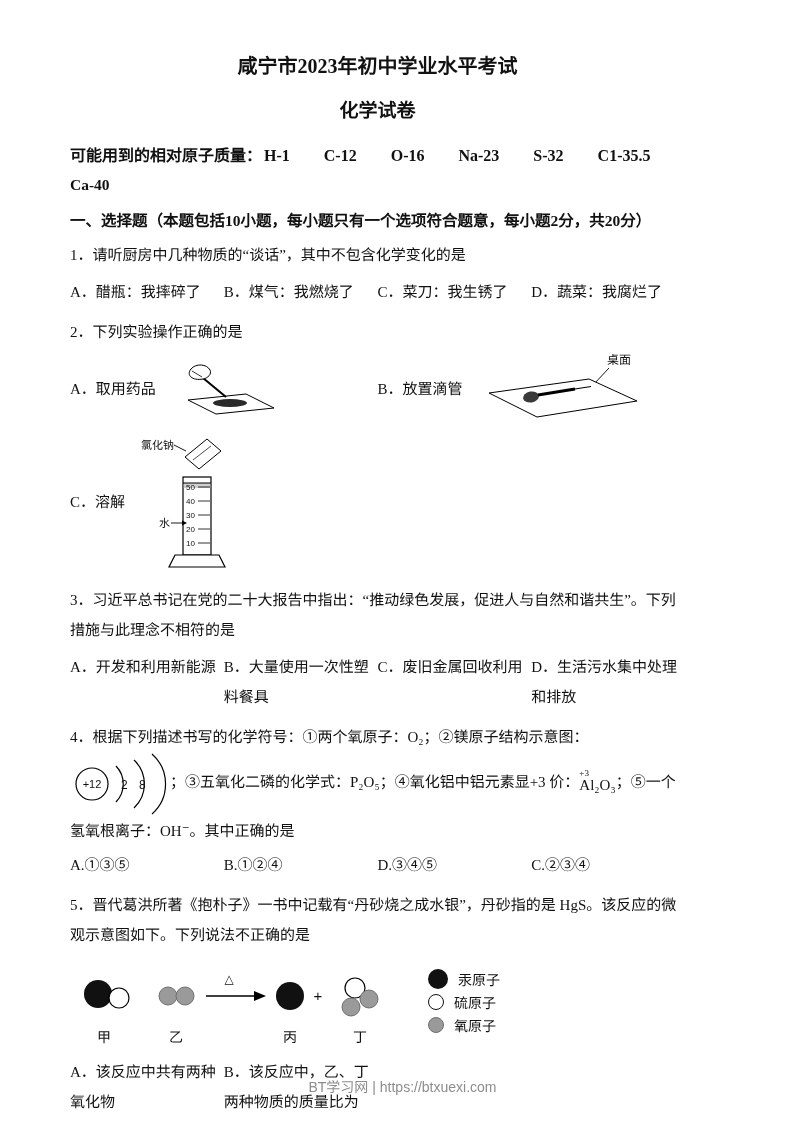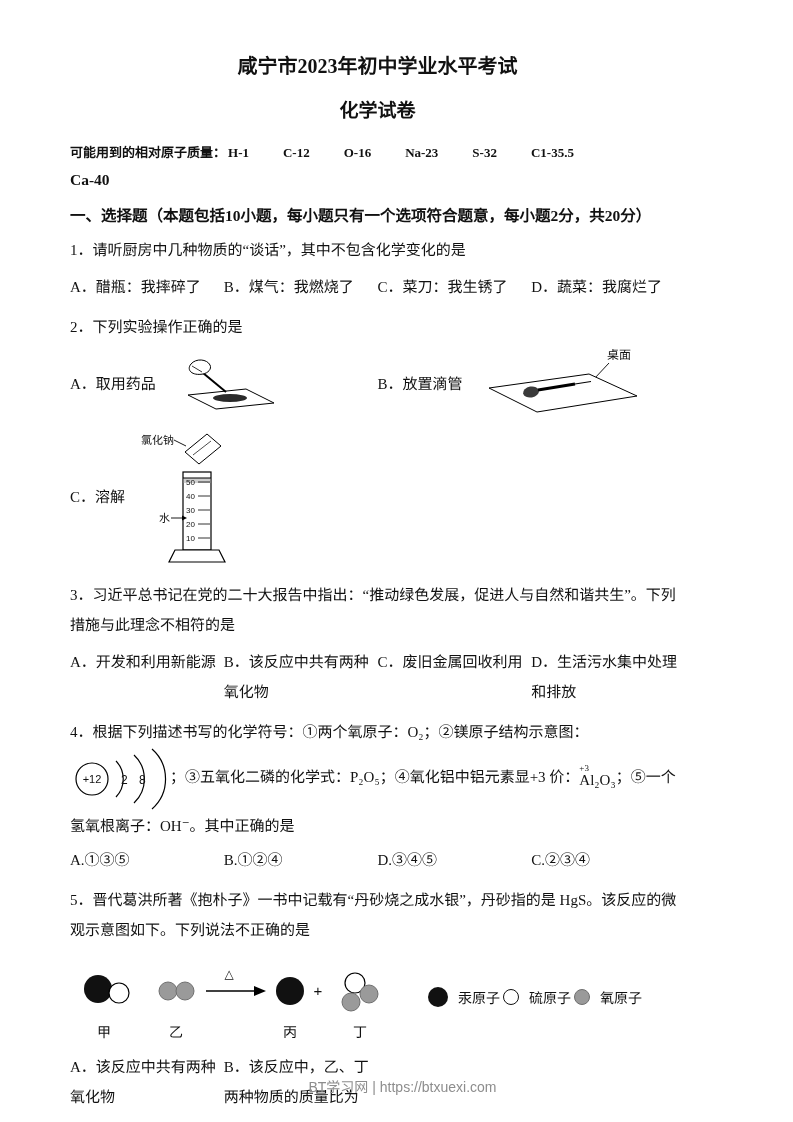--- a/index.html
+++ b/index.html
@@ -12,21 +12,21 @@
   }
   .page {
     position: relative;
     width: 100%; height: 100%;
     padding: 50px 108px 0 70px;
     box-sizing: border-box;
   }
   .title { margin: 0; text-align: center; font-size: 20px; font-weight: 700; }
   .subtitle { margin: 16px 0 0 0; text-align: center; font-size: 19px; font-weight: 700; }
 
-  .masses { display: flex; align-items: baseline; margin-top: 20px; font-weight: 700; font-size: 13px; white-space: nowrap; }
+  .masses { display: flex; align-items: baseline; margin-top: 20px; font-weight: 700; font-size: 16px; white-space: nowrap; }
   .mass-item + .mass-item { margin-left: 34px; }
   .masses .label { margin-right: 2px; }
   .masses-line2 { margin-top: 10px; font-weight: 700; font-size: 15.5px; }
 
   .section-header { margin-top: 14px; font-weight: 700; font-size: 15.5px; }
 
   .question { margin-top: 10px; }
   .q-text { margin: 0; font-size: 15px; line-height: 30px; }
   .opt-grid-2 { display: grid; grid-template-columns: 1fr 1fr 1fr 1fr; font-size: 15px; line-height: 30px; margin-top: 7px; }
   .opt-grid-4 { display: grid; grid-template-columns: 1fr 1fr 1fr 1fr; font-size: 15px; line-height: 30px; margin-top: 4px; }
@@ -35,21 +35,21 @@
   .q2-cell { display: flex; align-items: center; gap: 16px; font-size: 15px; padding: 2px 0; }
   .q2-cell.tall { min-height: 146px; }
   .illus { flex: none; }
 
   .atom-svg { vertical-align: middle; margin: 0 2px; }
 
   .al-stack { display: inline-block; line-height: 1.05; text-align: left; vertical-align: -3px; }
   .al-stack .v { display: block; font-size: 9px; line-height: 9px; }
 
   .q5-figure { display: flex; align-items: center; gap: 26px; margin-top: 4px; padding-left: 2px; }
-  .legend { display: flex; flex-direction: row; gap: 3px; }
+  .legend { display: flex; flex-direction: column; gap: 3px; }
   .legend-row { display: flex; align-items: center; gap: 10px; font-size: 14px; }
   .dot { display: inline-block; border-radius: 50%; box-sizing: border-box; }
   .dot-hg { width: 20px; height: 20px; background: #111; }
   .dot-s  { width: 16px; height: 16px; background: #fff; border: 1.5px solid #111; }
   .dot-o  { width: 16px; height: 16px; background: #9a9a9a; border: 1px solid #6f6f6f; }
 
   .footer {
     position: absolute; left: 12px; right: 0; bottom: 26px;
     text-align: center; color: #8d8d8d; font-size: 14px;
     font-family: "Liberation Sans", "DejaVu Sans", sans-serif;
@@ -144,21 +144,21 @@
       </div>
 
 
     </div>
   </div>
 
   <div class="question">
     <p class="q-text">3．习近平总书记在党的二十大报告中指出：“推动绿色发展，促进人与自然和谐共生”。下列措施与此理念不相符的是</p>
     <div class="opt-grid-2">
       <span>A．开发和利用新能源</span>
-      <span>B．该反应中共有两种氧化物</span>
+      <span>B．大量使用一次性塑料餐具</span>
       <span>C．废旧金属回收利用</span>
       <span>D．生活污水集中处理和排放</span>
     </div>
   </div>
 
   <div class="question">
     <p class="q-text">
       <span>4．根据下列描述书写的化学符号：①两个氧原子：O₂；②镁原子结构示意图：</span><svg class="atom-svg" width="96" height="64" viewBox="0 0 96 64">
         <circle cx="20" cy="32" r="16" fill="none" stroke="#000" stroke-width="1.2"></circle>
         <text x="20" y="36" text-anchor="middle" font-size="11">+12</text>

